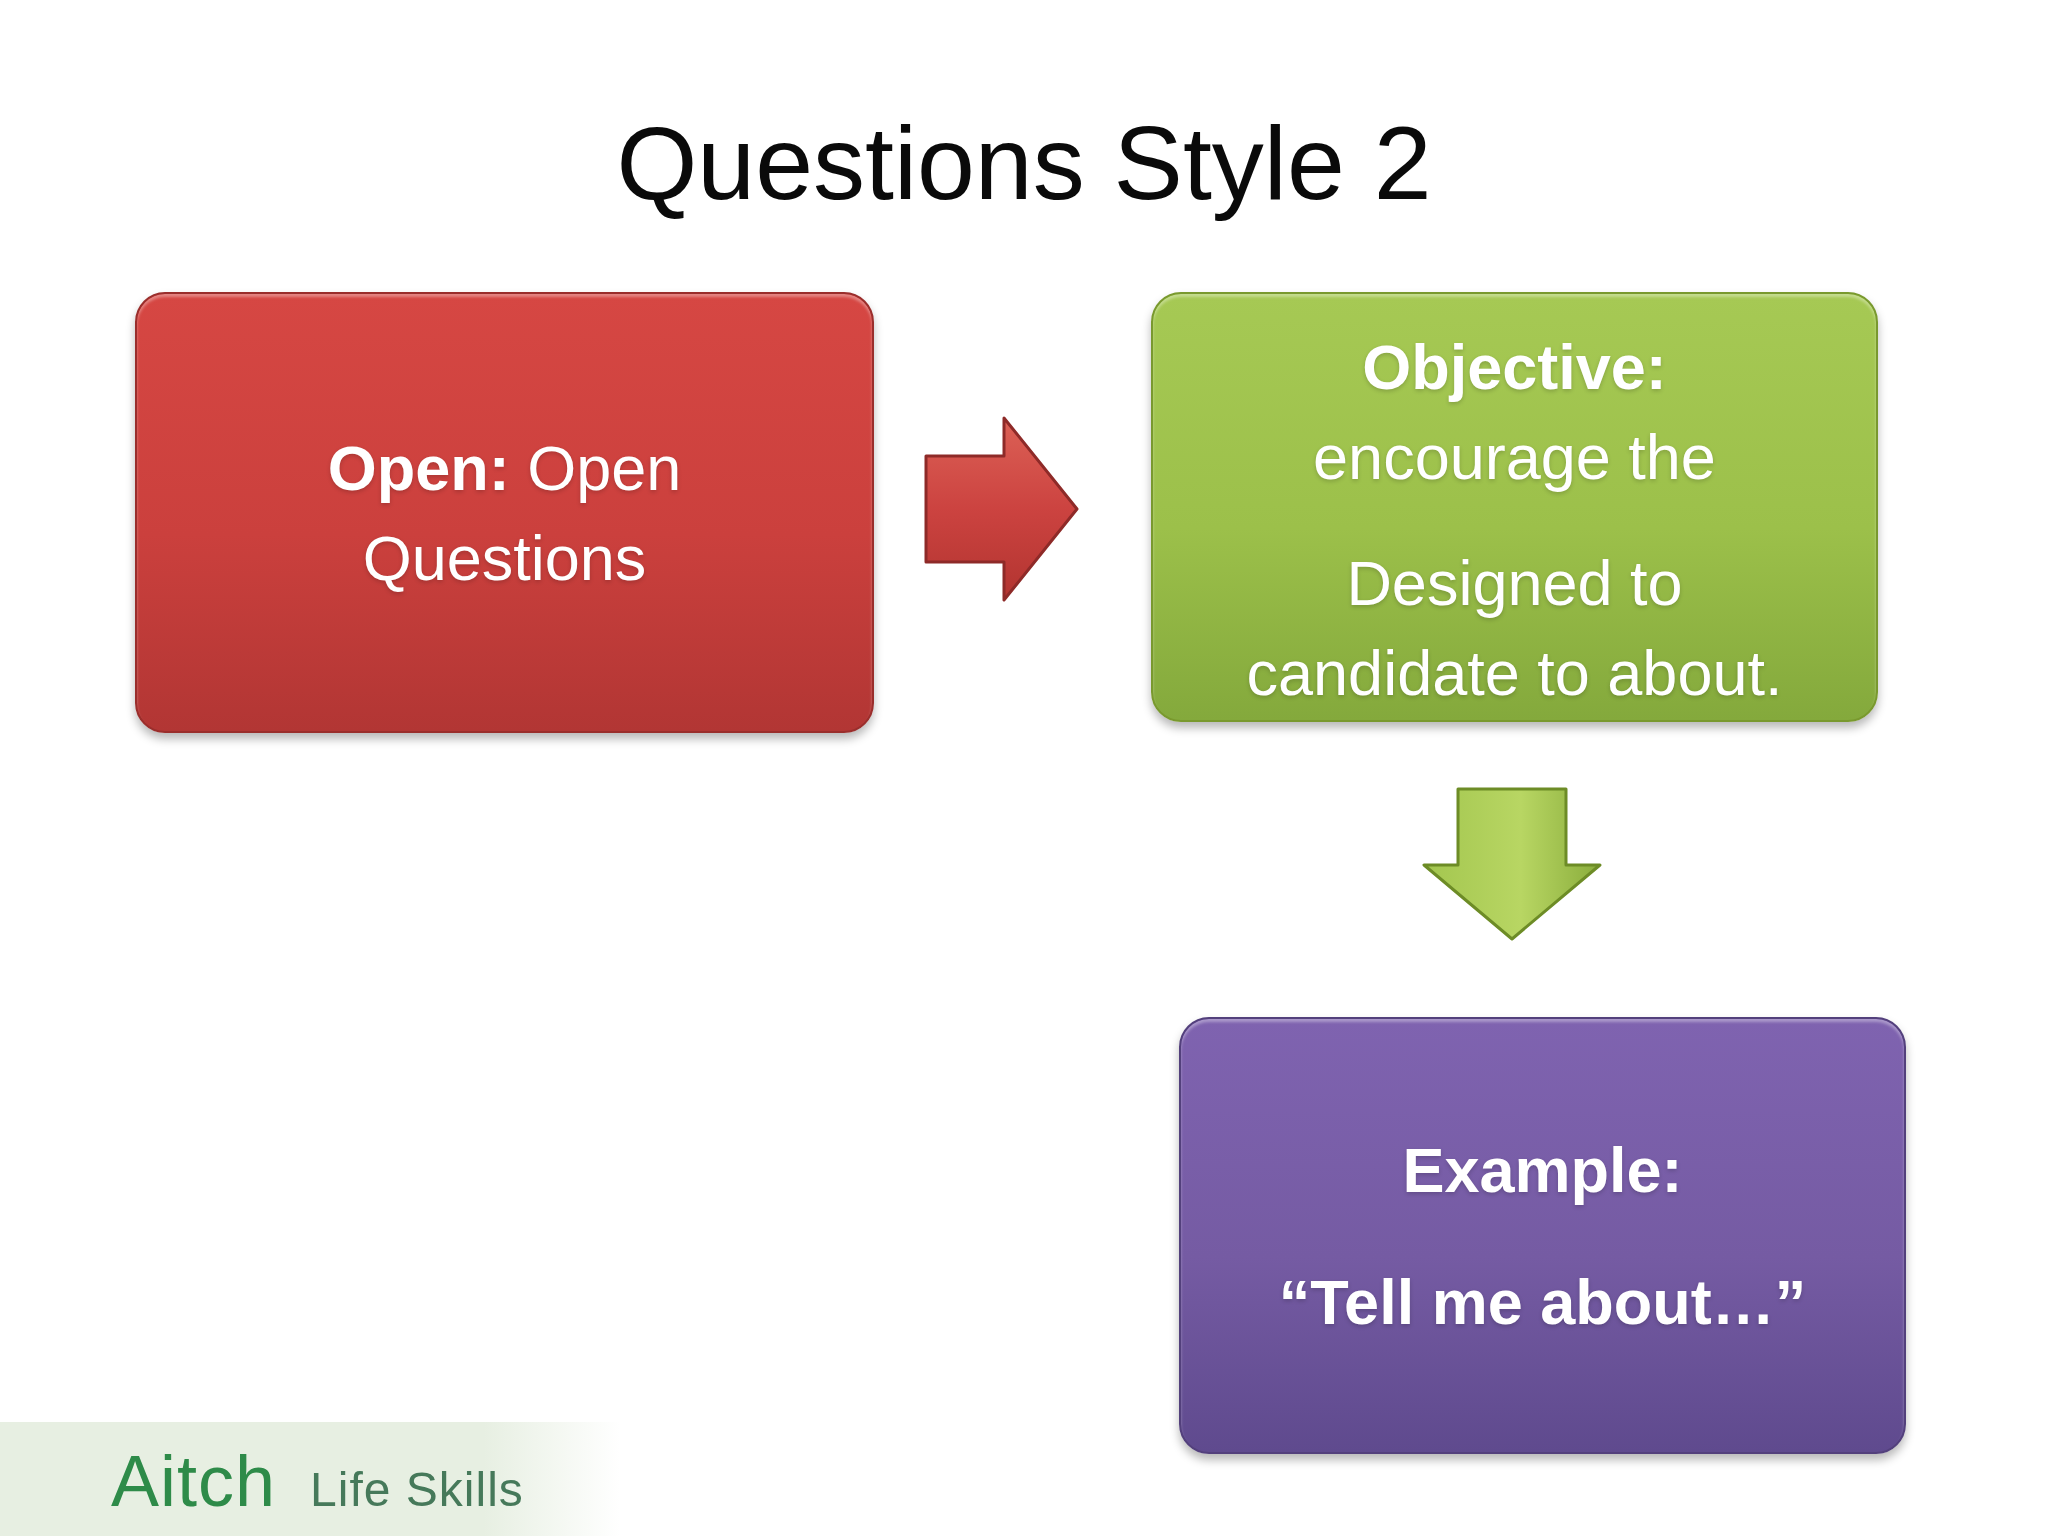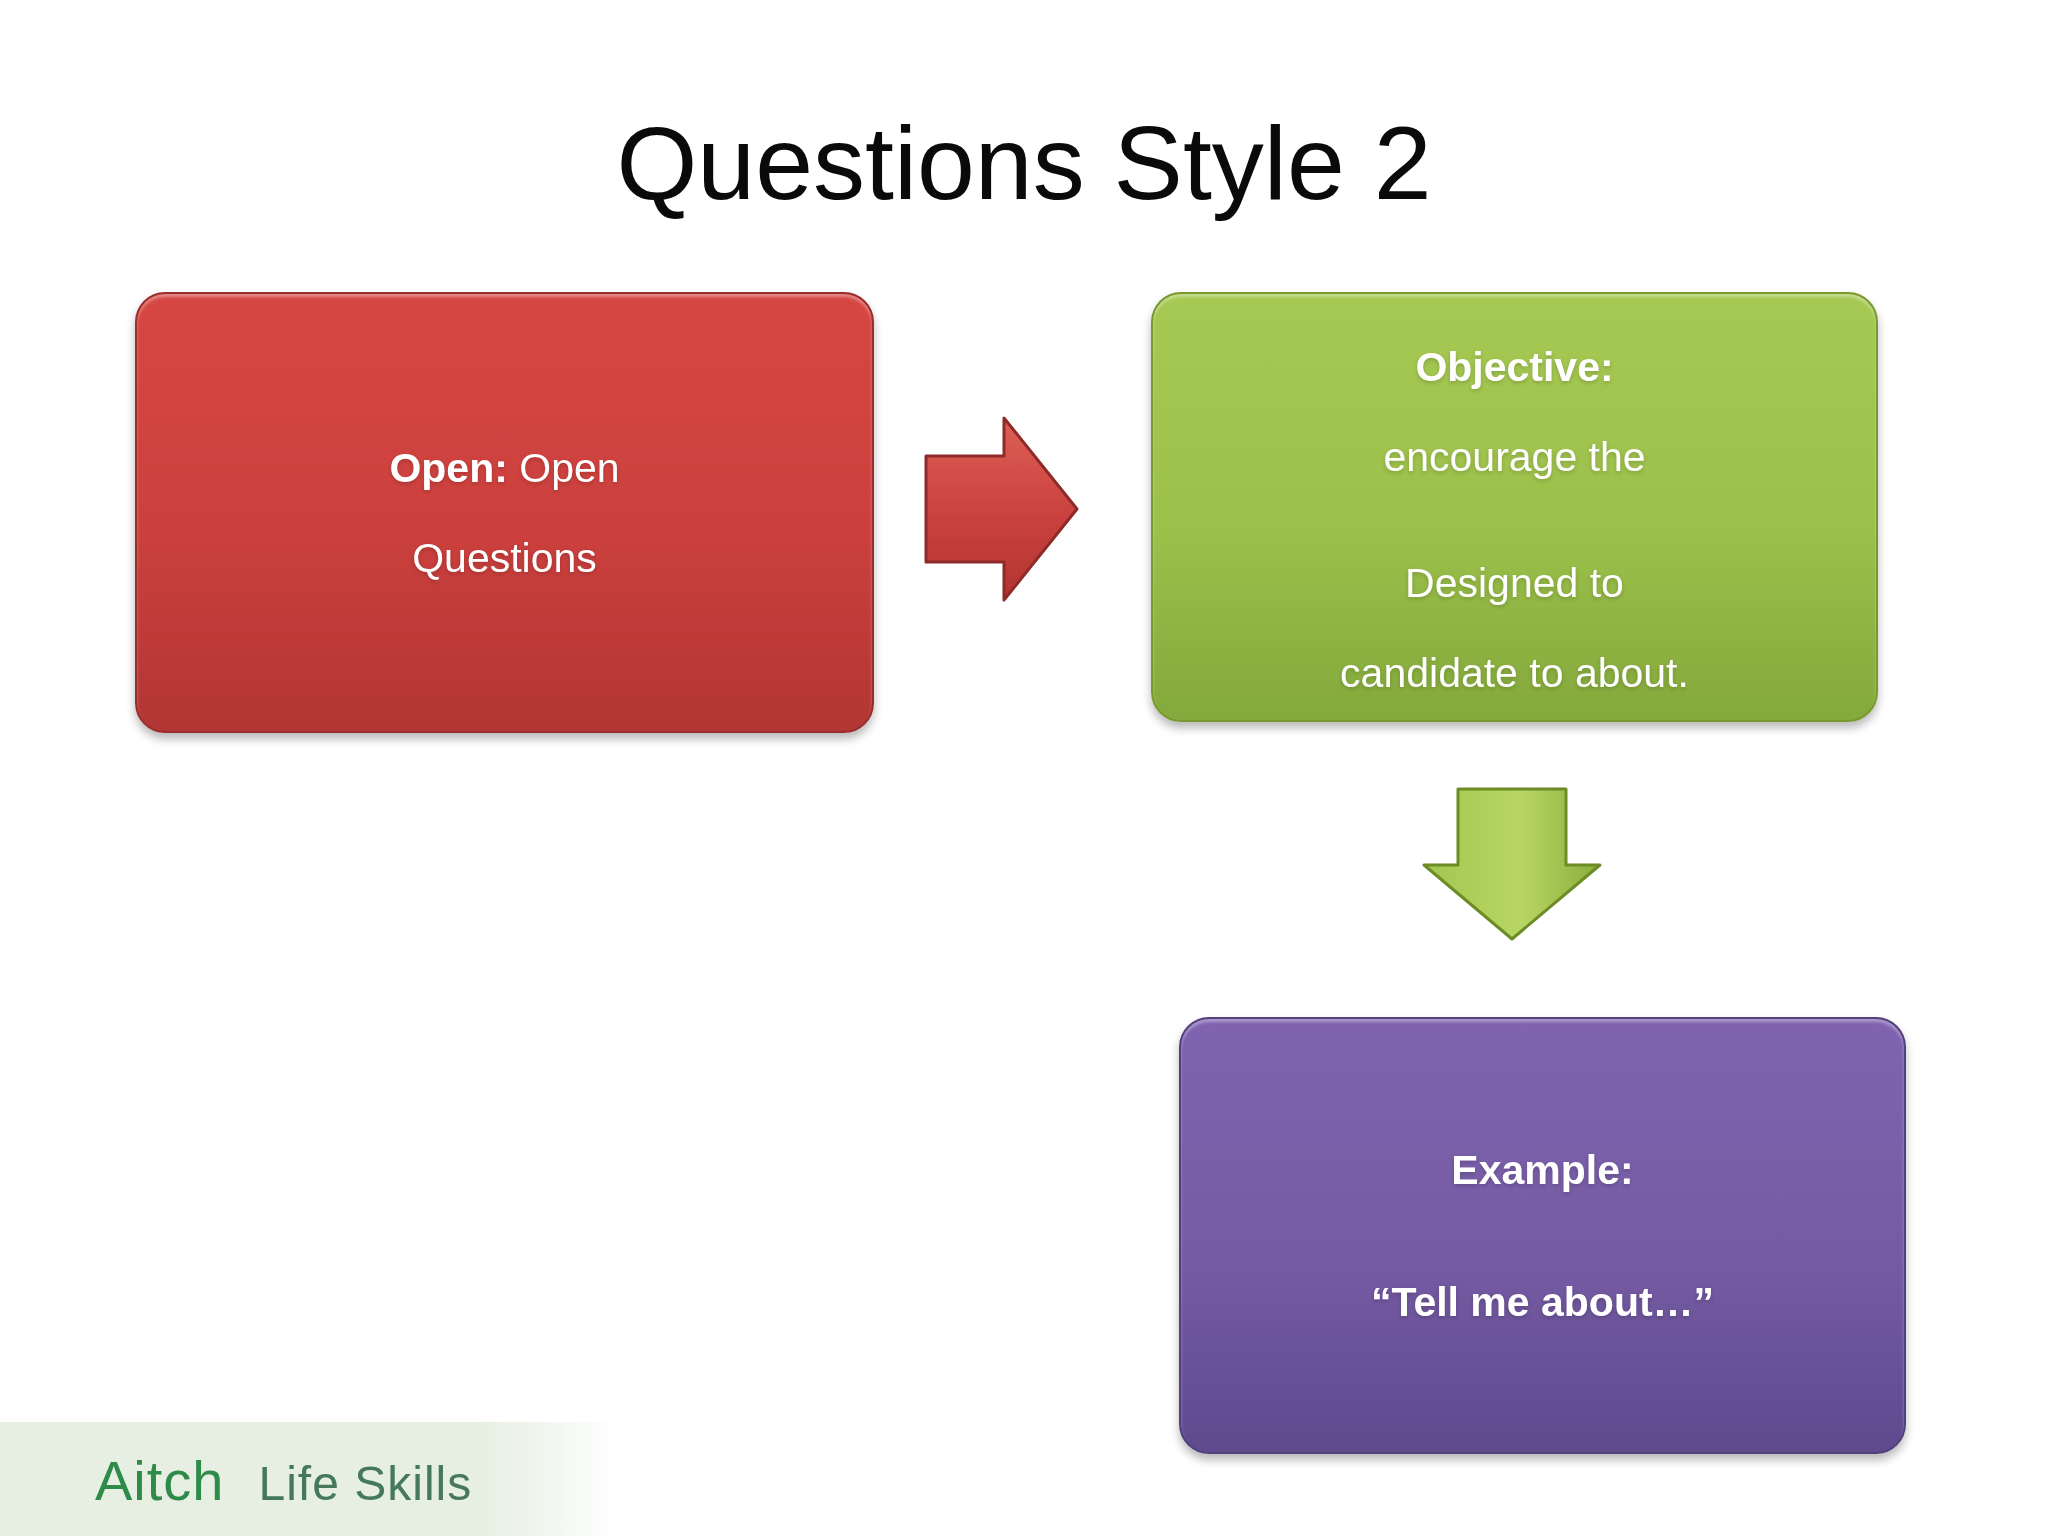--- a/index.html
+++ b/index.html
@@ -15,21 +15,21 @@
     text-align:center;font-size:104px;line-height:1.3;color:#0a0a0a;
   }
 
   .shape{
     position:absolute;border-radius:30px;color:#ffffff;
     box-shadow:0 6px 10px rgba(0,0,0,.28), inset 0 3px 3px rgba(255,255,255,.35);
     display:flex;flex-direction:column;align-items:center;
     text-align:center;
     text-shadow:0 2px 4px rgba(0,0,0,.18);
   }
-  .shape .line{font-size:41px;line-height:90px;white-space:nowrap;}
+  .shape .line{font-size:63px;line-height:90px;white-space:nowrap;}
   .b{font-weight:bold;}
 
   .box-red{
     left:135px;top:292px;width:735px;height:437px;
     background:linear-gradient(180deg,#d64743 0%,#cb403d 55%,#b23634 100%);
     border:2px solid #9a2e2c;
     justify-content:center;
   }
   .box-green{
     left:1151px;top:292px;width:727px;height:430px;
@@ -50,21 +50,21 @@
   .arrow{position:absolute;}
   .arrow-right{left:923px;top:415px;width:158px;height:188px;}
   .arrow-down{left:1421px;top:786px;width:182px;height:158px;}
 
   .logo-band{
     position:absolute;left:0;top:1422px;width:620px;height:114px;
     background:linear-gradient(to right,#e7efe2 0%,#e7efe2 78%,rgba(231,239,226,0) 100%);
     display:flex;align-items:baseline;gap:34px;
     padding-left:95px;padding-top:18px;box-sizing:border-box;
   }
-  .logo-brand{font-size:56px;color:#2e8b49;letter-spacing:1px;}
+  .logo-brand{font-size:72px;color:#2e8b49;letter-spacing:1px;margin-left:16px;}
   .logo-tagline{font-size:48px;color:#46795a;letter-spacing:1px;margin-top:16px;}
 </style>
 </head>
 <body>
 
 <div class="slide">
 
   <div class="title">Questions Style 2</div>
 
   <div class="shape box-red">

